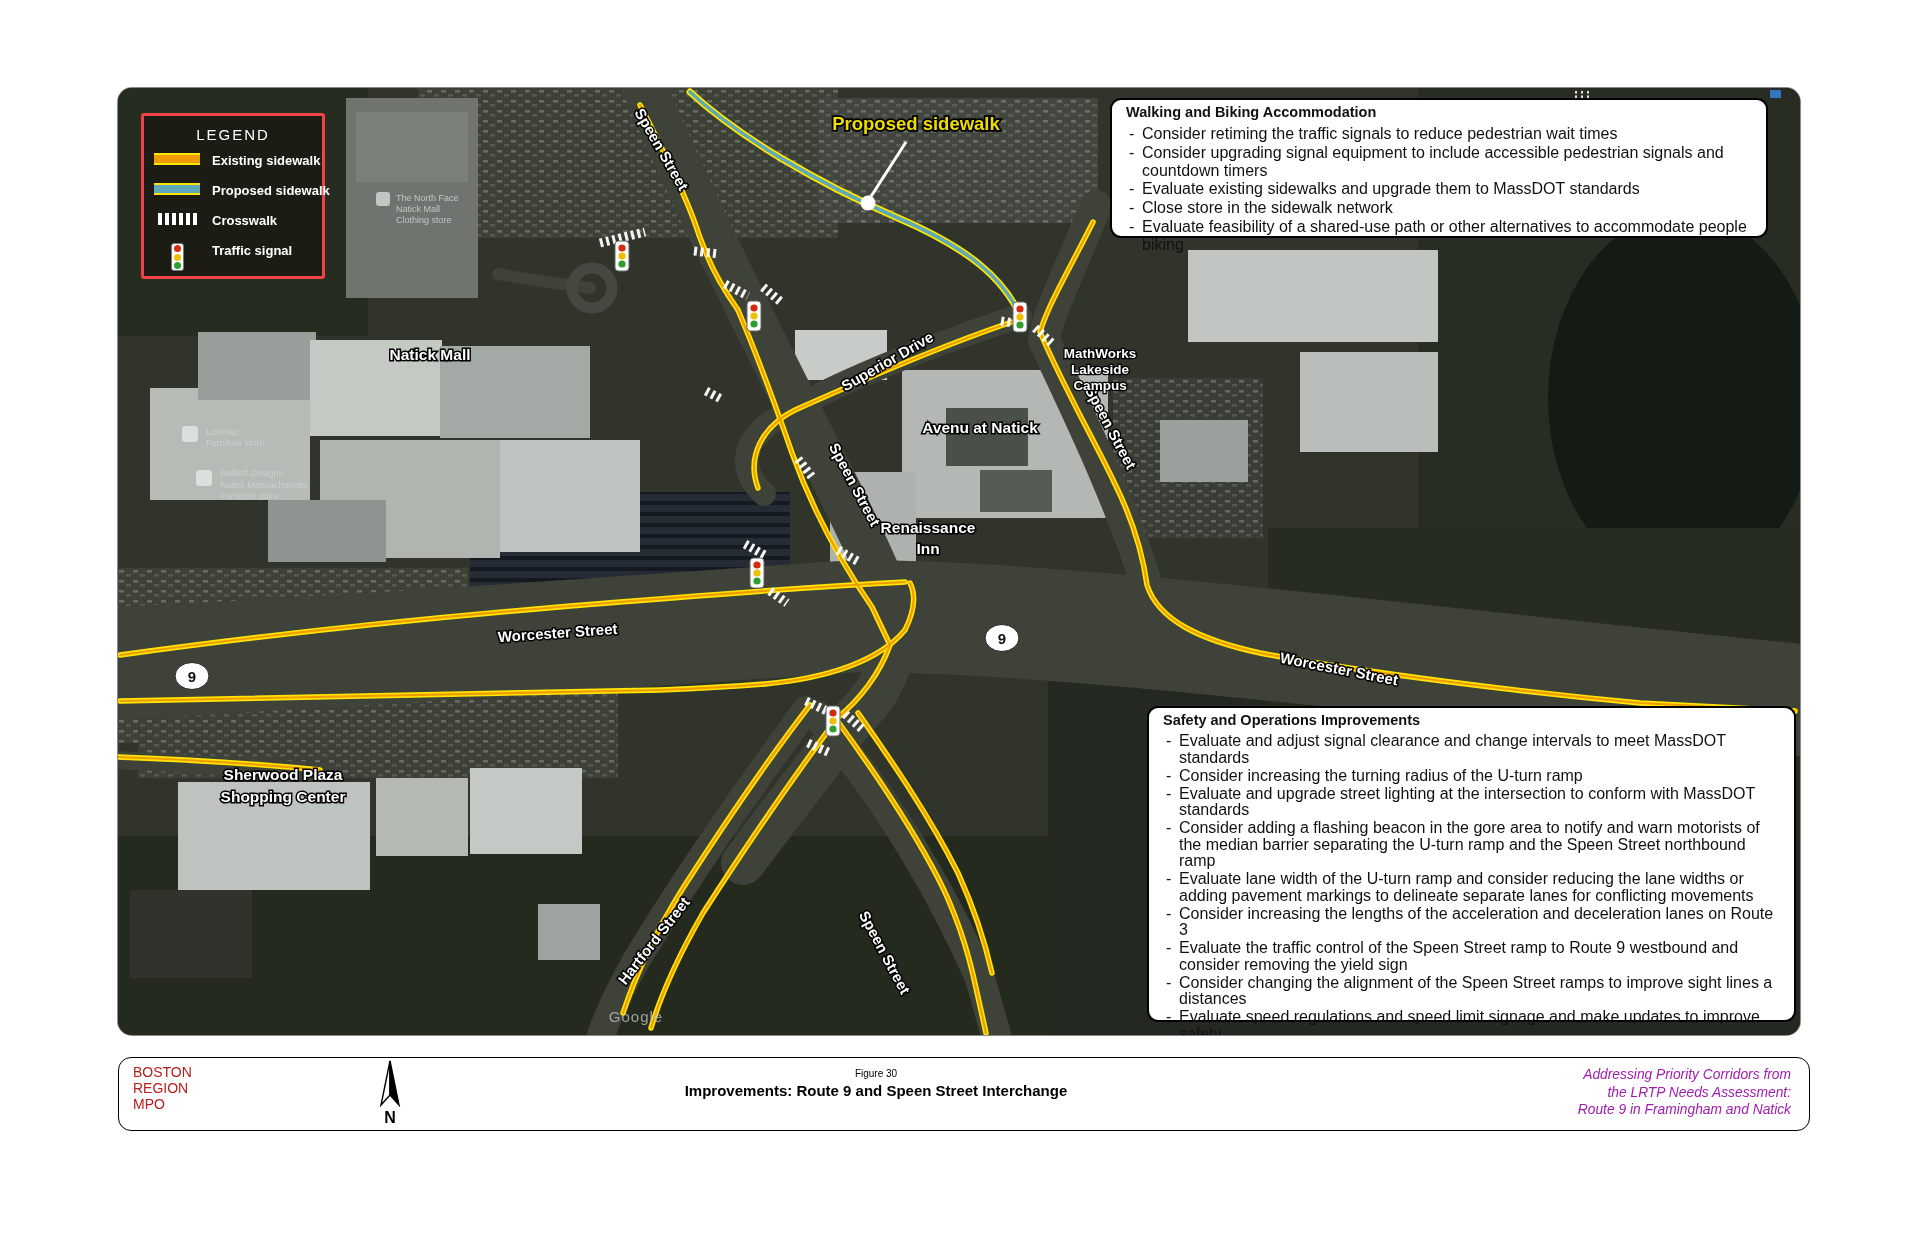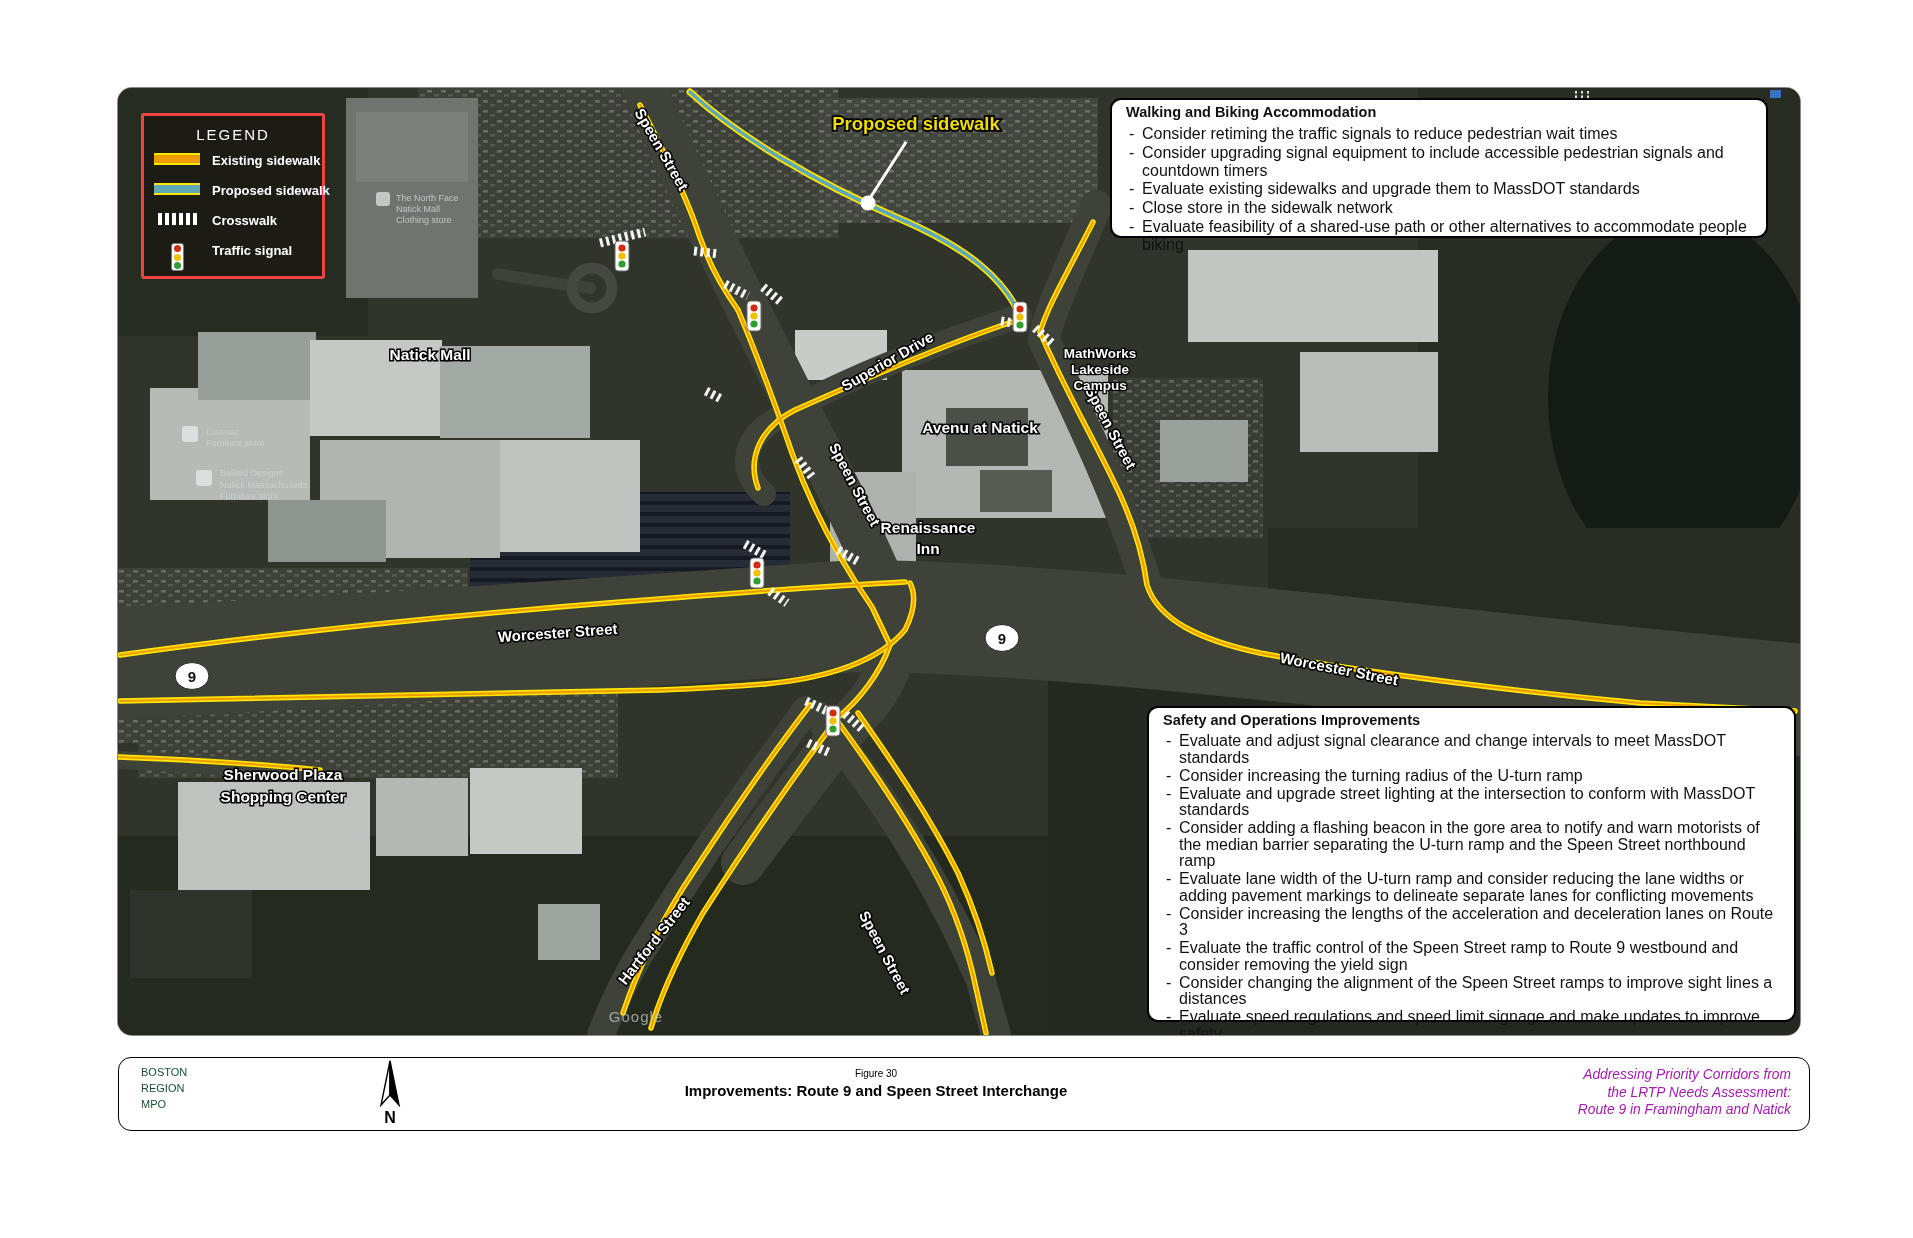--- a/index.html
+++ b/index.html
@@ -61,21 +61,21 @@
   .box-safety li{line-height:16.5px;margin-bottom:1.5px}
 
   
   .dots-artifact{position:absolute;left:1455px;top:2px;width:20px;height:9px;z-index:6;
     background:radial-gradient(circle,#fff 1px,transparent 1.3px);background-size:6px 4.5px;opacity:.9}
   .blue-artifact{position:absolute;left:1652px;top:2px;width:11px;height:8px;background:#3a7bd5;z-index:6;opacity:.9}
 
   
   .footer{position:absolute;left:118px;top:1057px;width:1692px;height:74px;background:#fff;
           border:1.8px solid #000;border-radius:13px}
-  .org{position:absolute;left:22px;top:7px;font-size:11px;line-height:15.8px;color:#14532d}
+  .org{position:absolute;left:14px;top:7px;font-size:14px;line-height:15.8px;color:#b91c1c}
   .north{position:absolute;left:249px;top:1px;width:44px;height:70px;text-align:center}
   .north .n-label{font-size:16px;font-weight:bold;color:#000;margin-top:-4px}
   .fig-block{position:absolute;left:497px;top:10px;width:520px;text-align:center;color:#000}
   .fig-title{font-size:10px;font-weight:normal}
   .fig-sub{font-size:15px;font-weight:bold;margin-top:3px}
   .credit{position:absolute;right:18px;top:8px;text-align:right;font-style:italic;font-size:13.8px;line-height:17.5px;color:#a21caf}
 </style>
 </head>
 <body>
 

